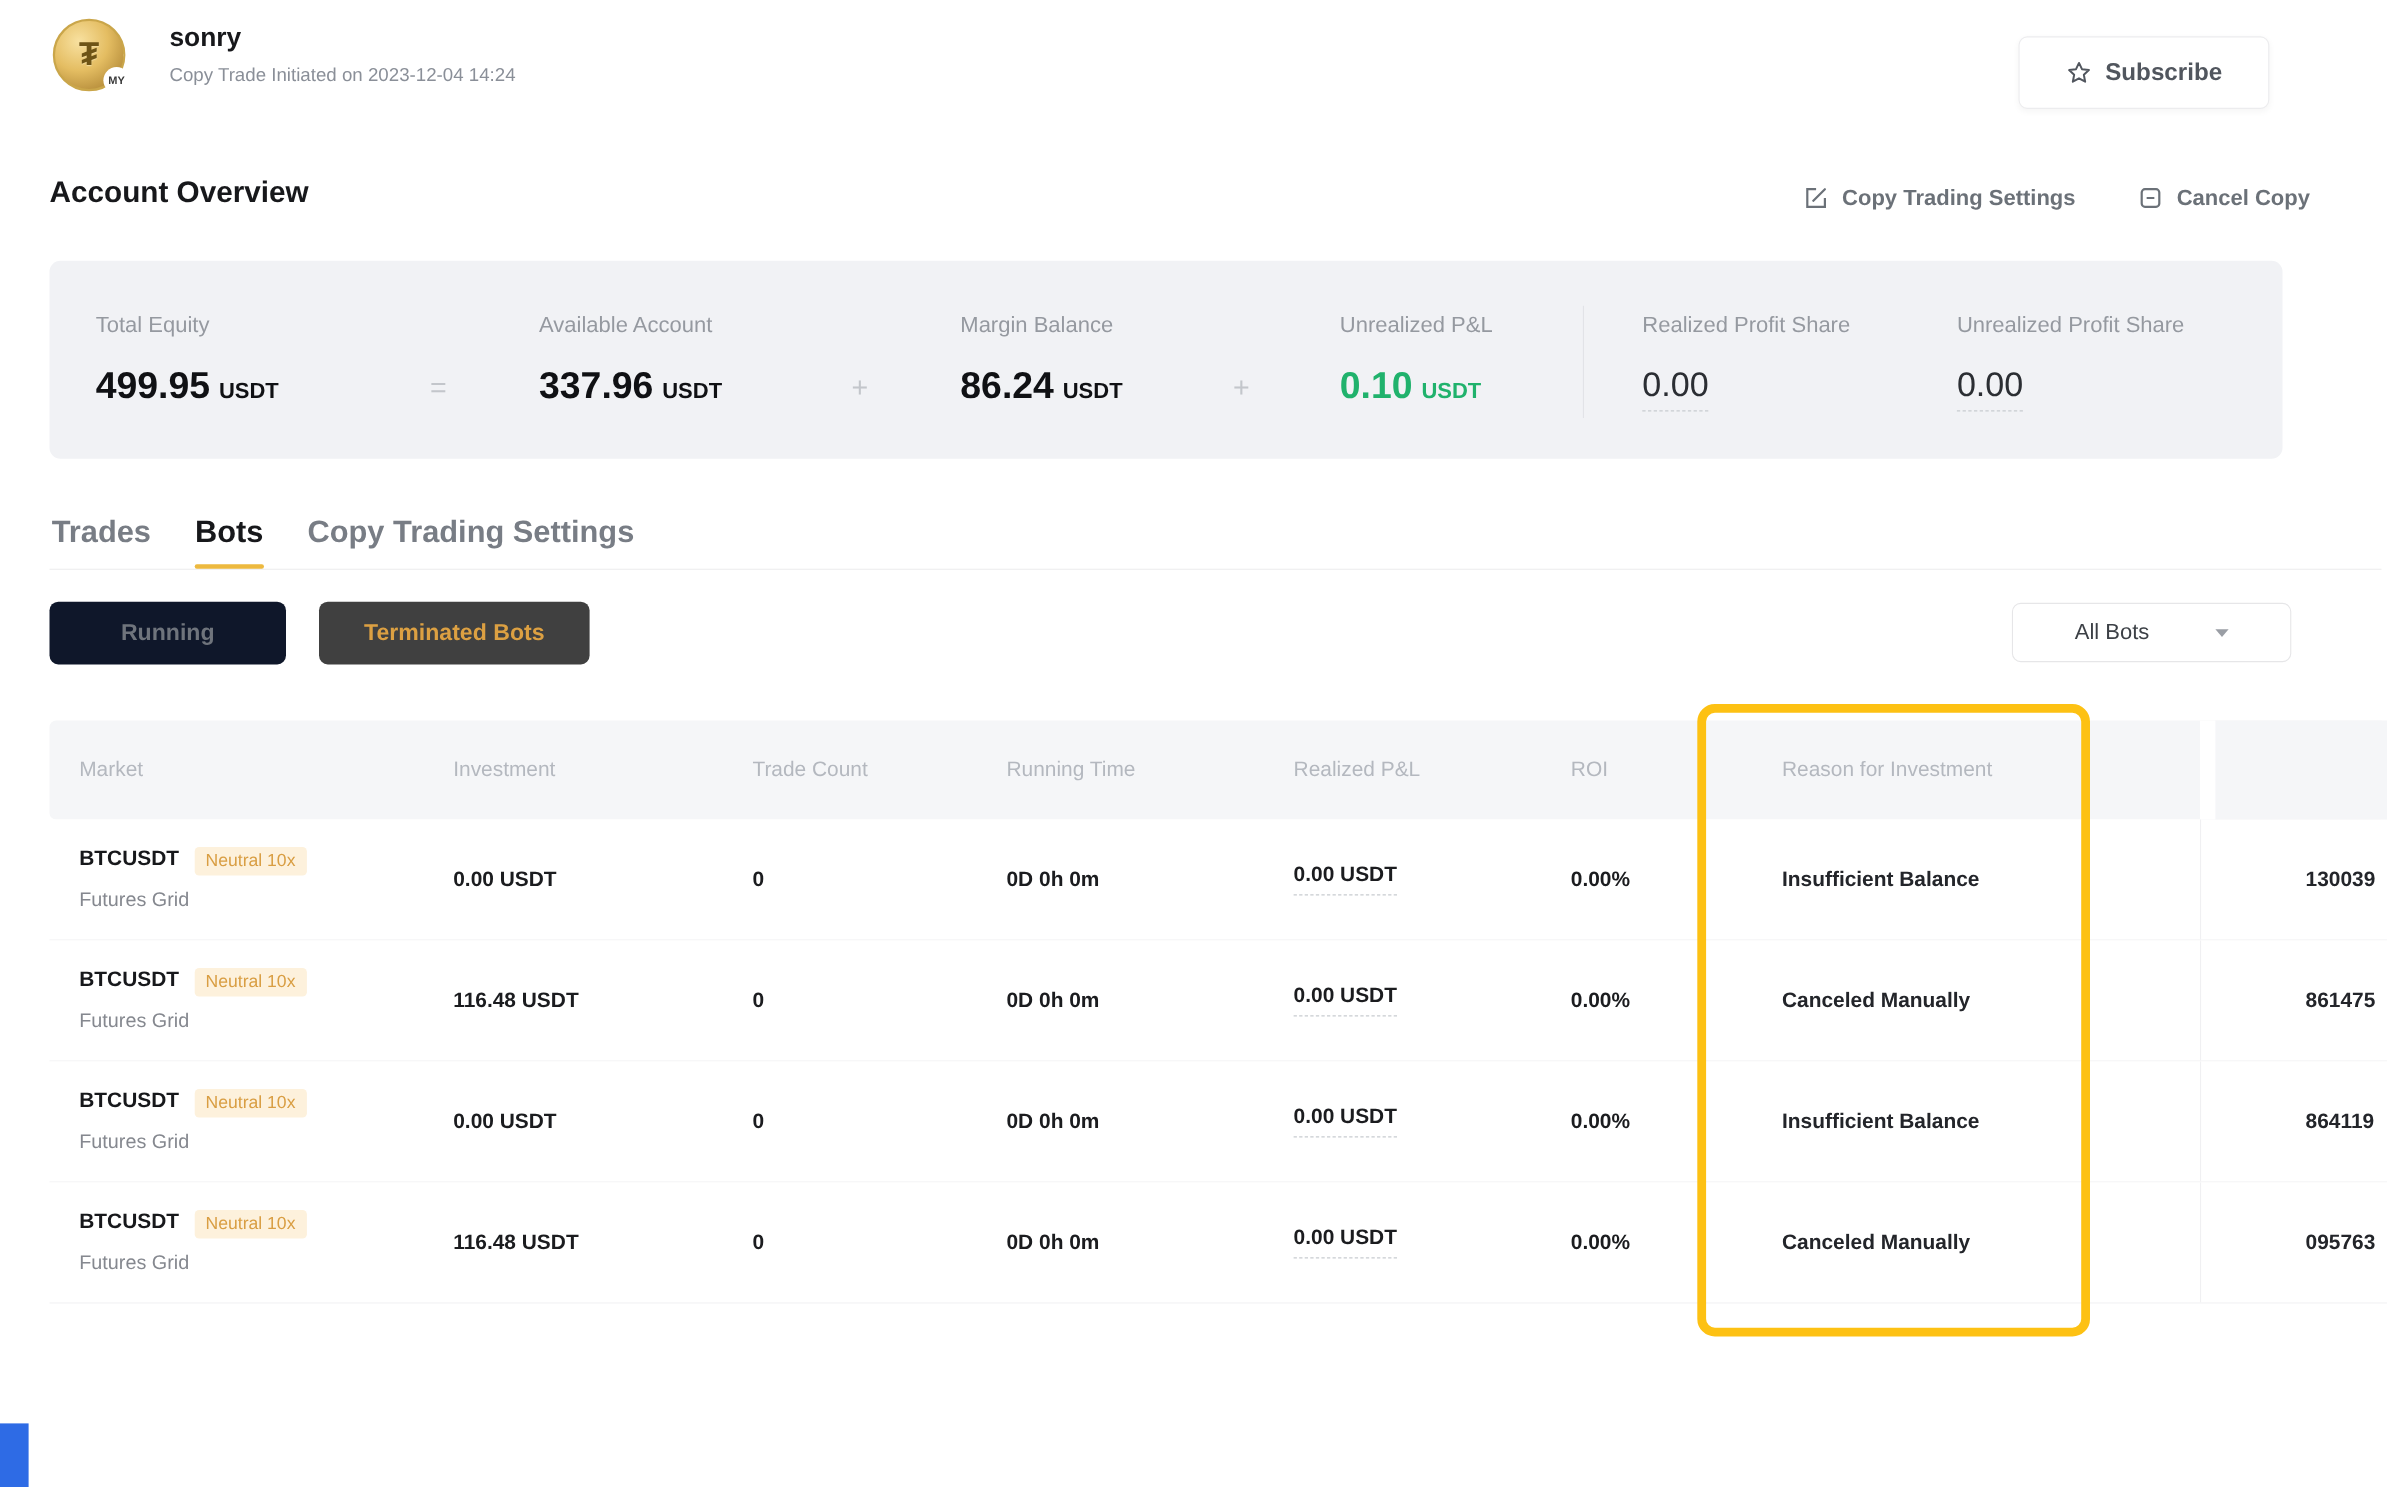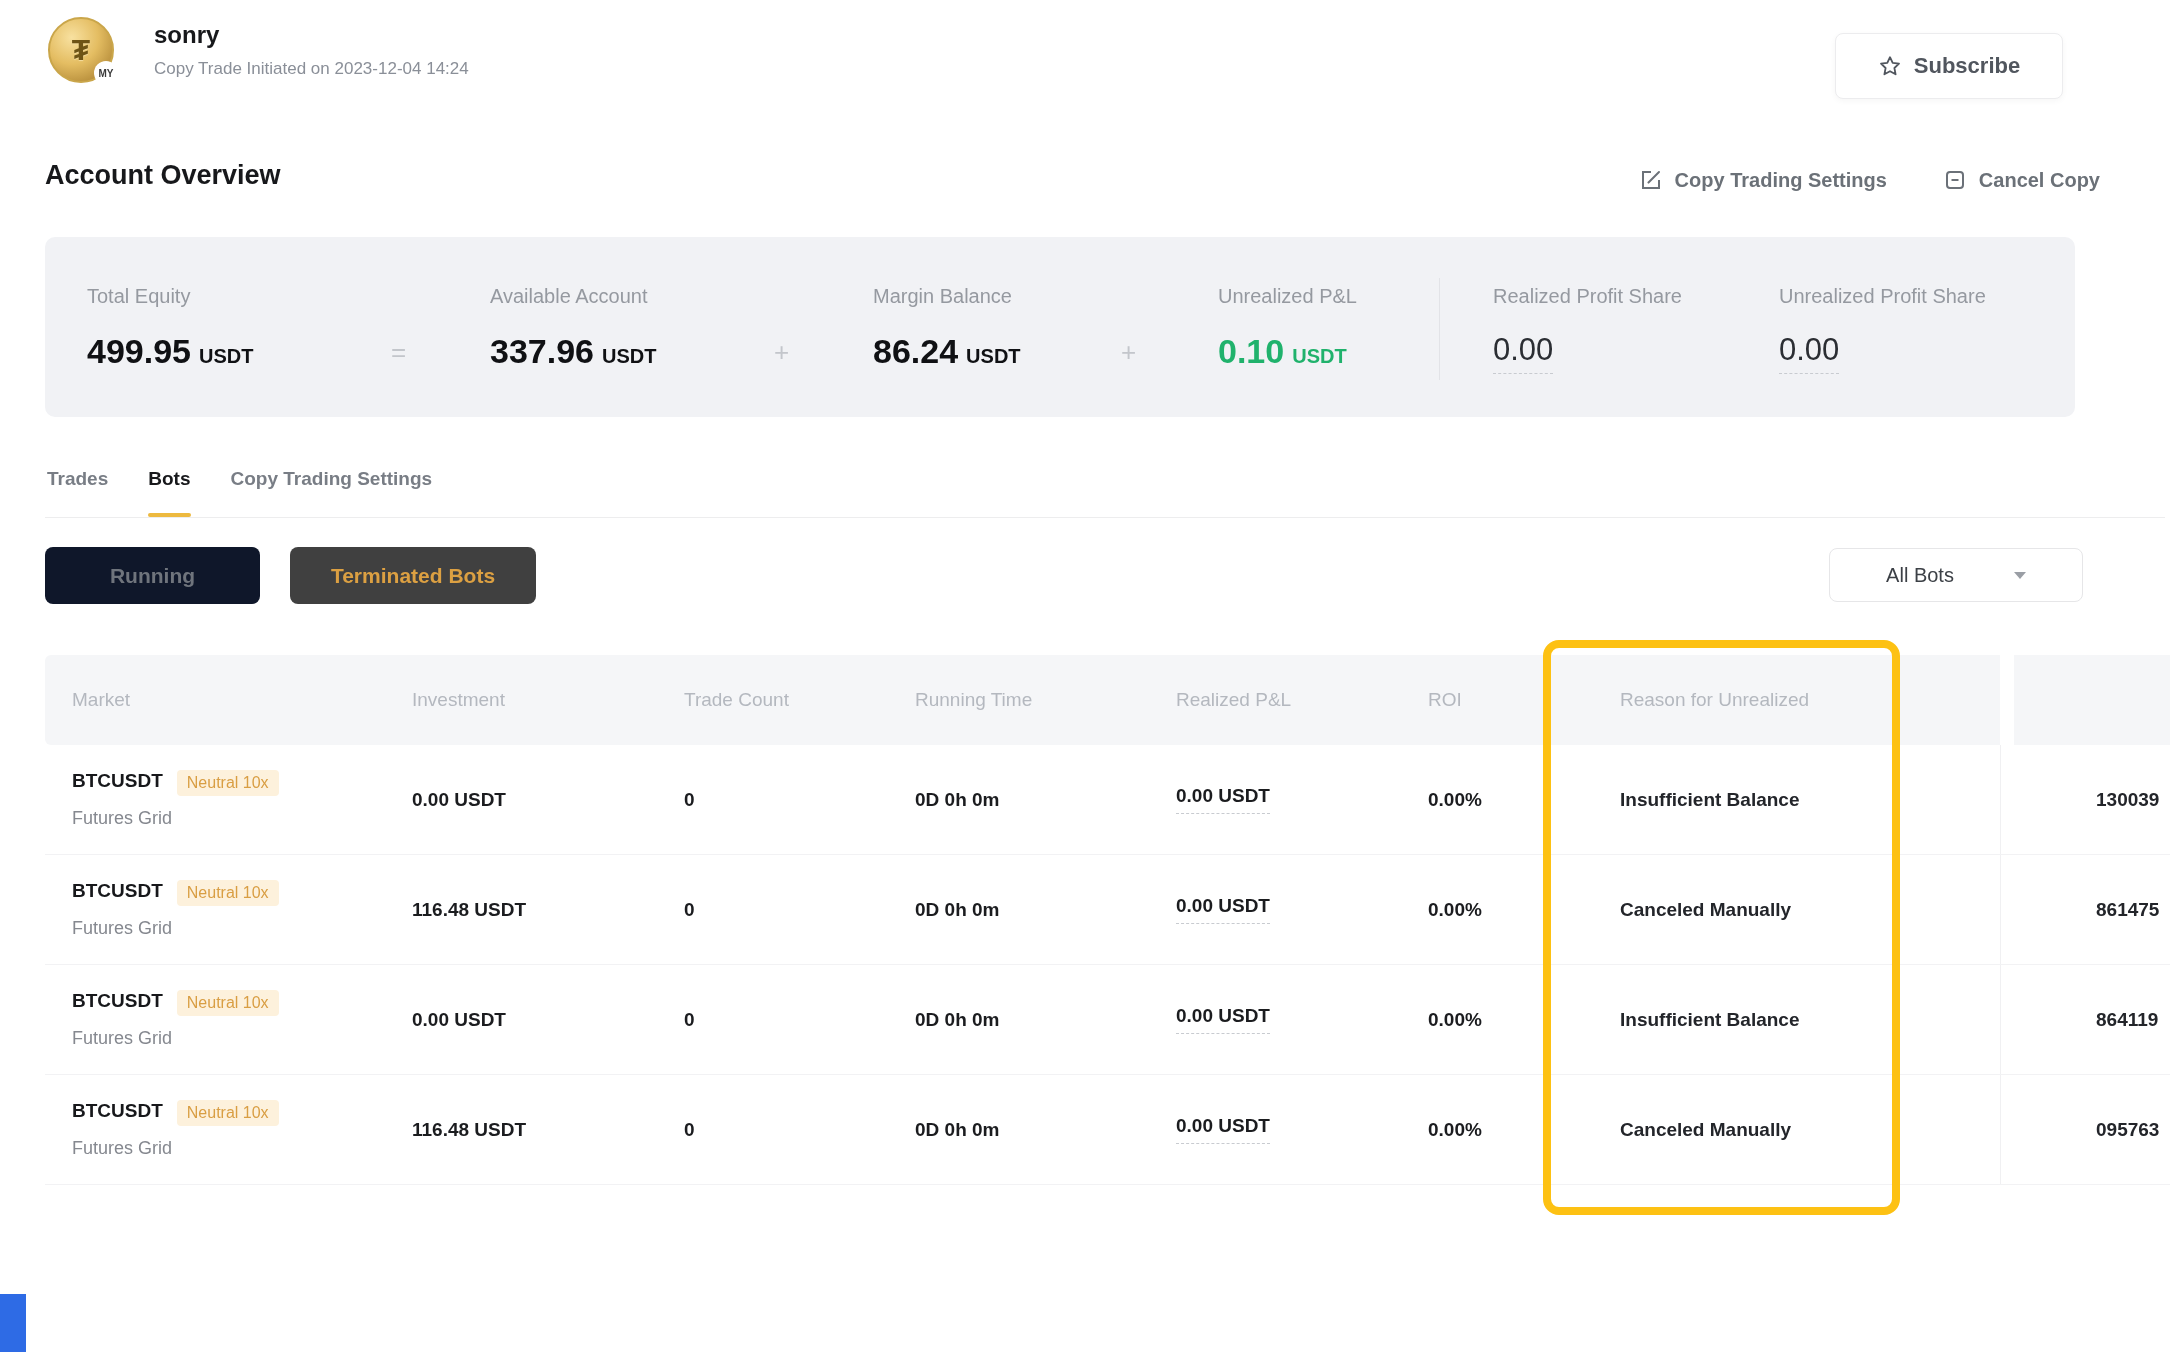--- a/index.html
+++ b/index.html
@@ -42,21 +42,21 @@
   .stat-unit  { font-size:20px; font-weight:700; color:#101114; margin-left:8px; }
   .stat-green .stat-value, .stat-green .stat-unit { color:#20b26c; }
   .stat-plain .stat-value { font-weight:400; color:#2b2e33; font-size:31px;margin-top:17px; }
   .dashed { border-bottom:1px dashed #c8cbd0; padding-bottom:6px; }
   .op { position:absolute; top:100px; font-size:26px; color:#c3c6cb; }
   .vdivider { position:absolute; left:1394px; top:41px; width:1px; height:102px; background:#e2e3e7; }
 
   
   .tabs-row { position:absolute; top:462px; left:45px; width:2120px; height:56px;
               border-bottom:1px solid #ededee; display:flex; gap:40px; padding-left:2px; }
-  .tab { position:relative; font-size:19px; font-weight:700; color:#787d85; padding-top:6px; cursor:pointer; }
+  .tab { position:relative; font-size:28px; font-weight:700; color:#787d85; padding-top:6px; cursor:pointer; }
   .tab.active { color:#17181b; }
   .tab.active::after { content:""; position:absolute; left:0; bottom:0; width:100%; height:4px;
                        background:#edb93f; border-radius:2px; }
 
   
   .pill-btn { position:absolute; top:547px; height:57px; border-radius:8px; border:none;
               display:flex; align-items:center; justify-content:center;
               font-size:21px; font-weight:700; cursor:pointer; font-family:inherit; }
   .btn-running { left:45px; width:215px; background:#0f172a; color:#6f747c; }
   .btn-terminated { left:290px; width:246px; background:#404040; color:#dca042; }
@@ -183,21 +183,21 @@
   </div>
 
   <div class="table">
     <div class="thead">
       <div class="th-market">Market</div>
       <div>Investment</div>
       <div>Trade Count</div>
       <div>Running Time</div>
       <div>Realized P&amp;L</div>
       <div>ROI</div>
-      <div>Reason for Unrealized</div>
+      <div>Reason for Investment</div>
       <div class="th-id"></div>
     </div>
     <div>
     <div class="trow">
       <div class="cell-market">
         <div class="market-line1">
           <span class="market-symbol">BTCUSDT</span>
           <span class="market-badge">Neutral 10x</span>
         </div>
         <div class="market-type">Futures Grid</div>

